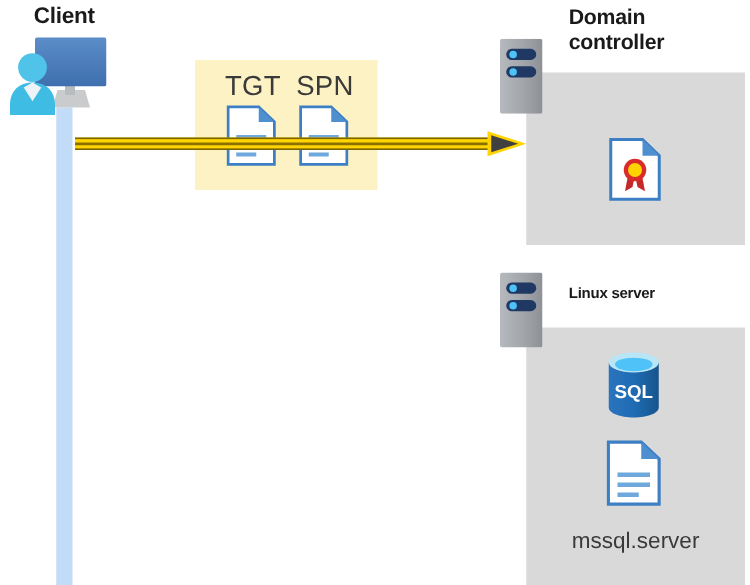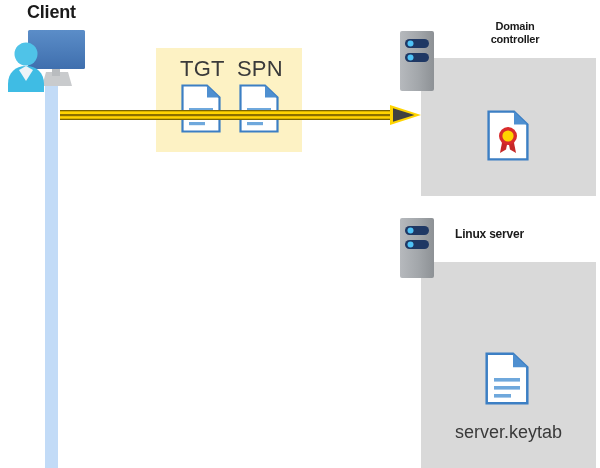--- a/index.html
+++ b/index.html
@@ -42,24 +42,23 @@
     line-height: 1.15;
     white-space: pre-line;
   }
   #client-title {
     left: 27px;
     top: 2px;
     font-size: 18px;
   }
   #dc-title {
     left: 455px;
-    top: 20px;
-    font-size: 11px;
+    top: 4px;
+    font-size: 17px;
     width: 120px;
-    text-align: center;
   }
   #linux-title {
     left: 455px;
     top: 228px;
     font-size: 12px;
   }
 
   
   .client-icon {
     position: absolute;
@@ -250,26 +249,39 @@
         <stop offset="1" stop-color="#8d9195"></stop>
       </linearGradient>
       <rect x="0" y="0" width="34" height="60" rx="2" fill="url(#srvg2)"></rect>
       <rect x="5" y="8" width="24" height="9" rx="4.5" fill="#1f3864"></rect>
       <circle cx="10.5" cy="12.5" r="3" fill="#4fc3f7"></circle>
       <rect x="5" y="22" width="24" height="9" rx="4.5" fill="#1f3864"></rect>
       <circle cx="10.5" cy="26.5" r="3" fill="#4fc3f7"></circle>
     </svg>
   </div>
 
+  <div class="sql-icon">
+    <svg width="50" height="56" viewBox="0 0 50 56" xmlns="http://www.w3.org/2000/svg">
+      <linearGradient id="cyl" x1="0" y1="0" x2="1" y2="0">
+        <stop offset="0" stop-color="#2a74bd"></stop>
+        <stop offset="0.5" stop-color="#1f6cb4"></stop>
+        <stop offset="1" stop-color="#17548c"></stop>
+      </linearGradient>
+      <path d="M5 10 H45 V46 C45 50.5 36 54 25 54 C14 54 5 50.5 5 46 Z" fill="url(#cyl)"></path>
+      <ellipse cx="25" cy="10" rx="20" ry="8" fill="#b9e6f7"></ellipse>
+      <ellipse cx="25" cy="11.5" rx="15" ry="5.4" fill="#4fc3f7"></ellipse>
+      <text x="25" y="38" font-family="Liberation Sans, sans-serif" font-size="15" font-weight="bold" fill="#ffffff" text-anchor="middle">SQL</text>
+    </svg>
+  </div>
 
   <div class="keytab-icon">
     <svg width="44" height="53" viewBox="0 0 44 53" xmlns="http://www.w3.org/2000/svg">
       <path d="M1.7 1.7 H28 L42.3 15.2 V51.3 H1.7 Z" fill="#ffffff" stroke="#3c7fc4" stroke-width="2.5"></path>
       <path d="M28 1.7 L42.3 15.2 H28 Z" fill="#4e8fd0"></path>
       <rect x="9" y="26" width="26" height="3.6" fill="#6fa8dc"></rect>
       <rect x="9" y="34" width="26" height="3.6" fill="#6fa8dc"></rect>
       <rect x="9" y="42" width="17" height="3.6" fill="#6fa8dc"></rect>
     </svg>
   </div>
 
-  <div class="file-caption">server.keytab</div>
+  <div class="file-caption">mssql.server</div>
 
 </div>
 
 </body></html>

